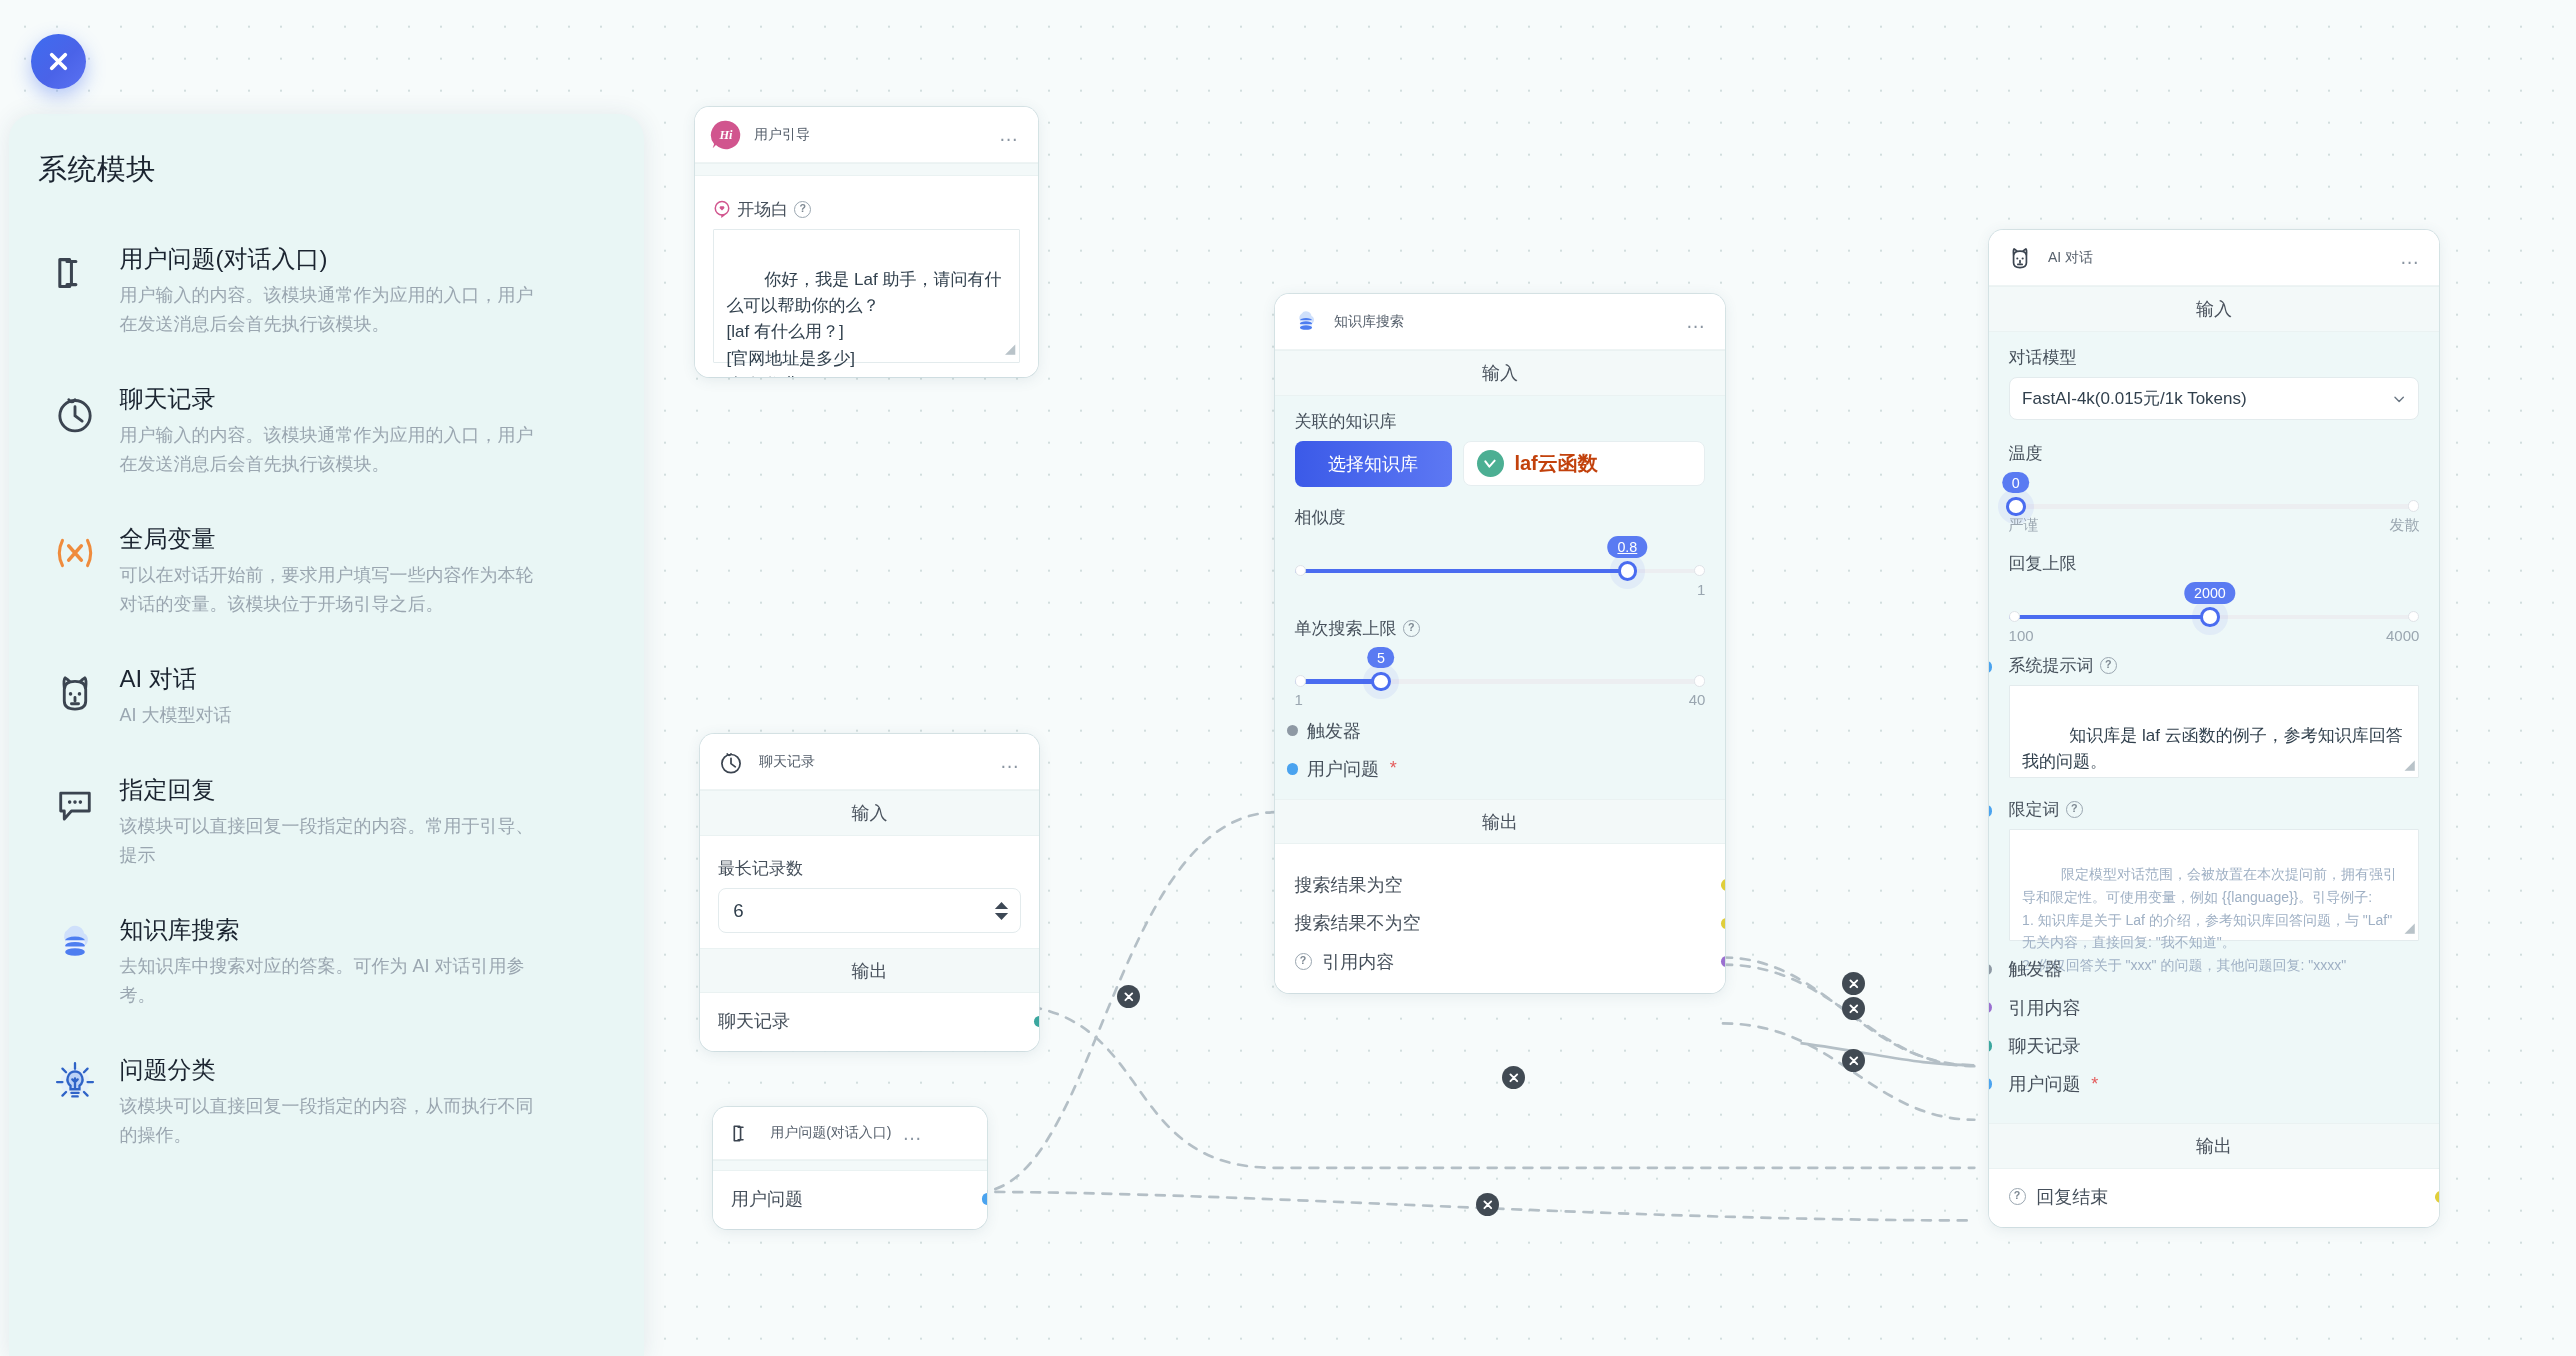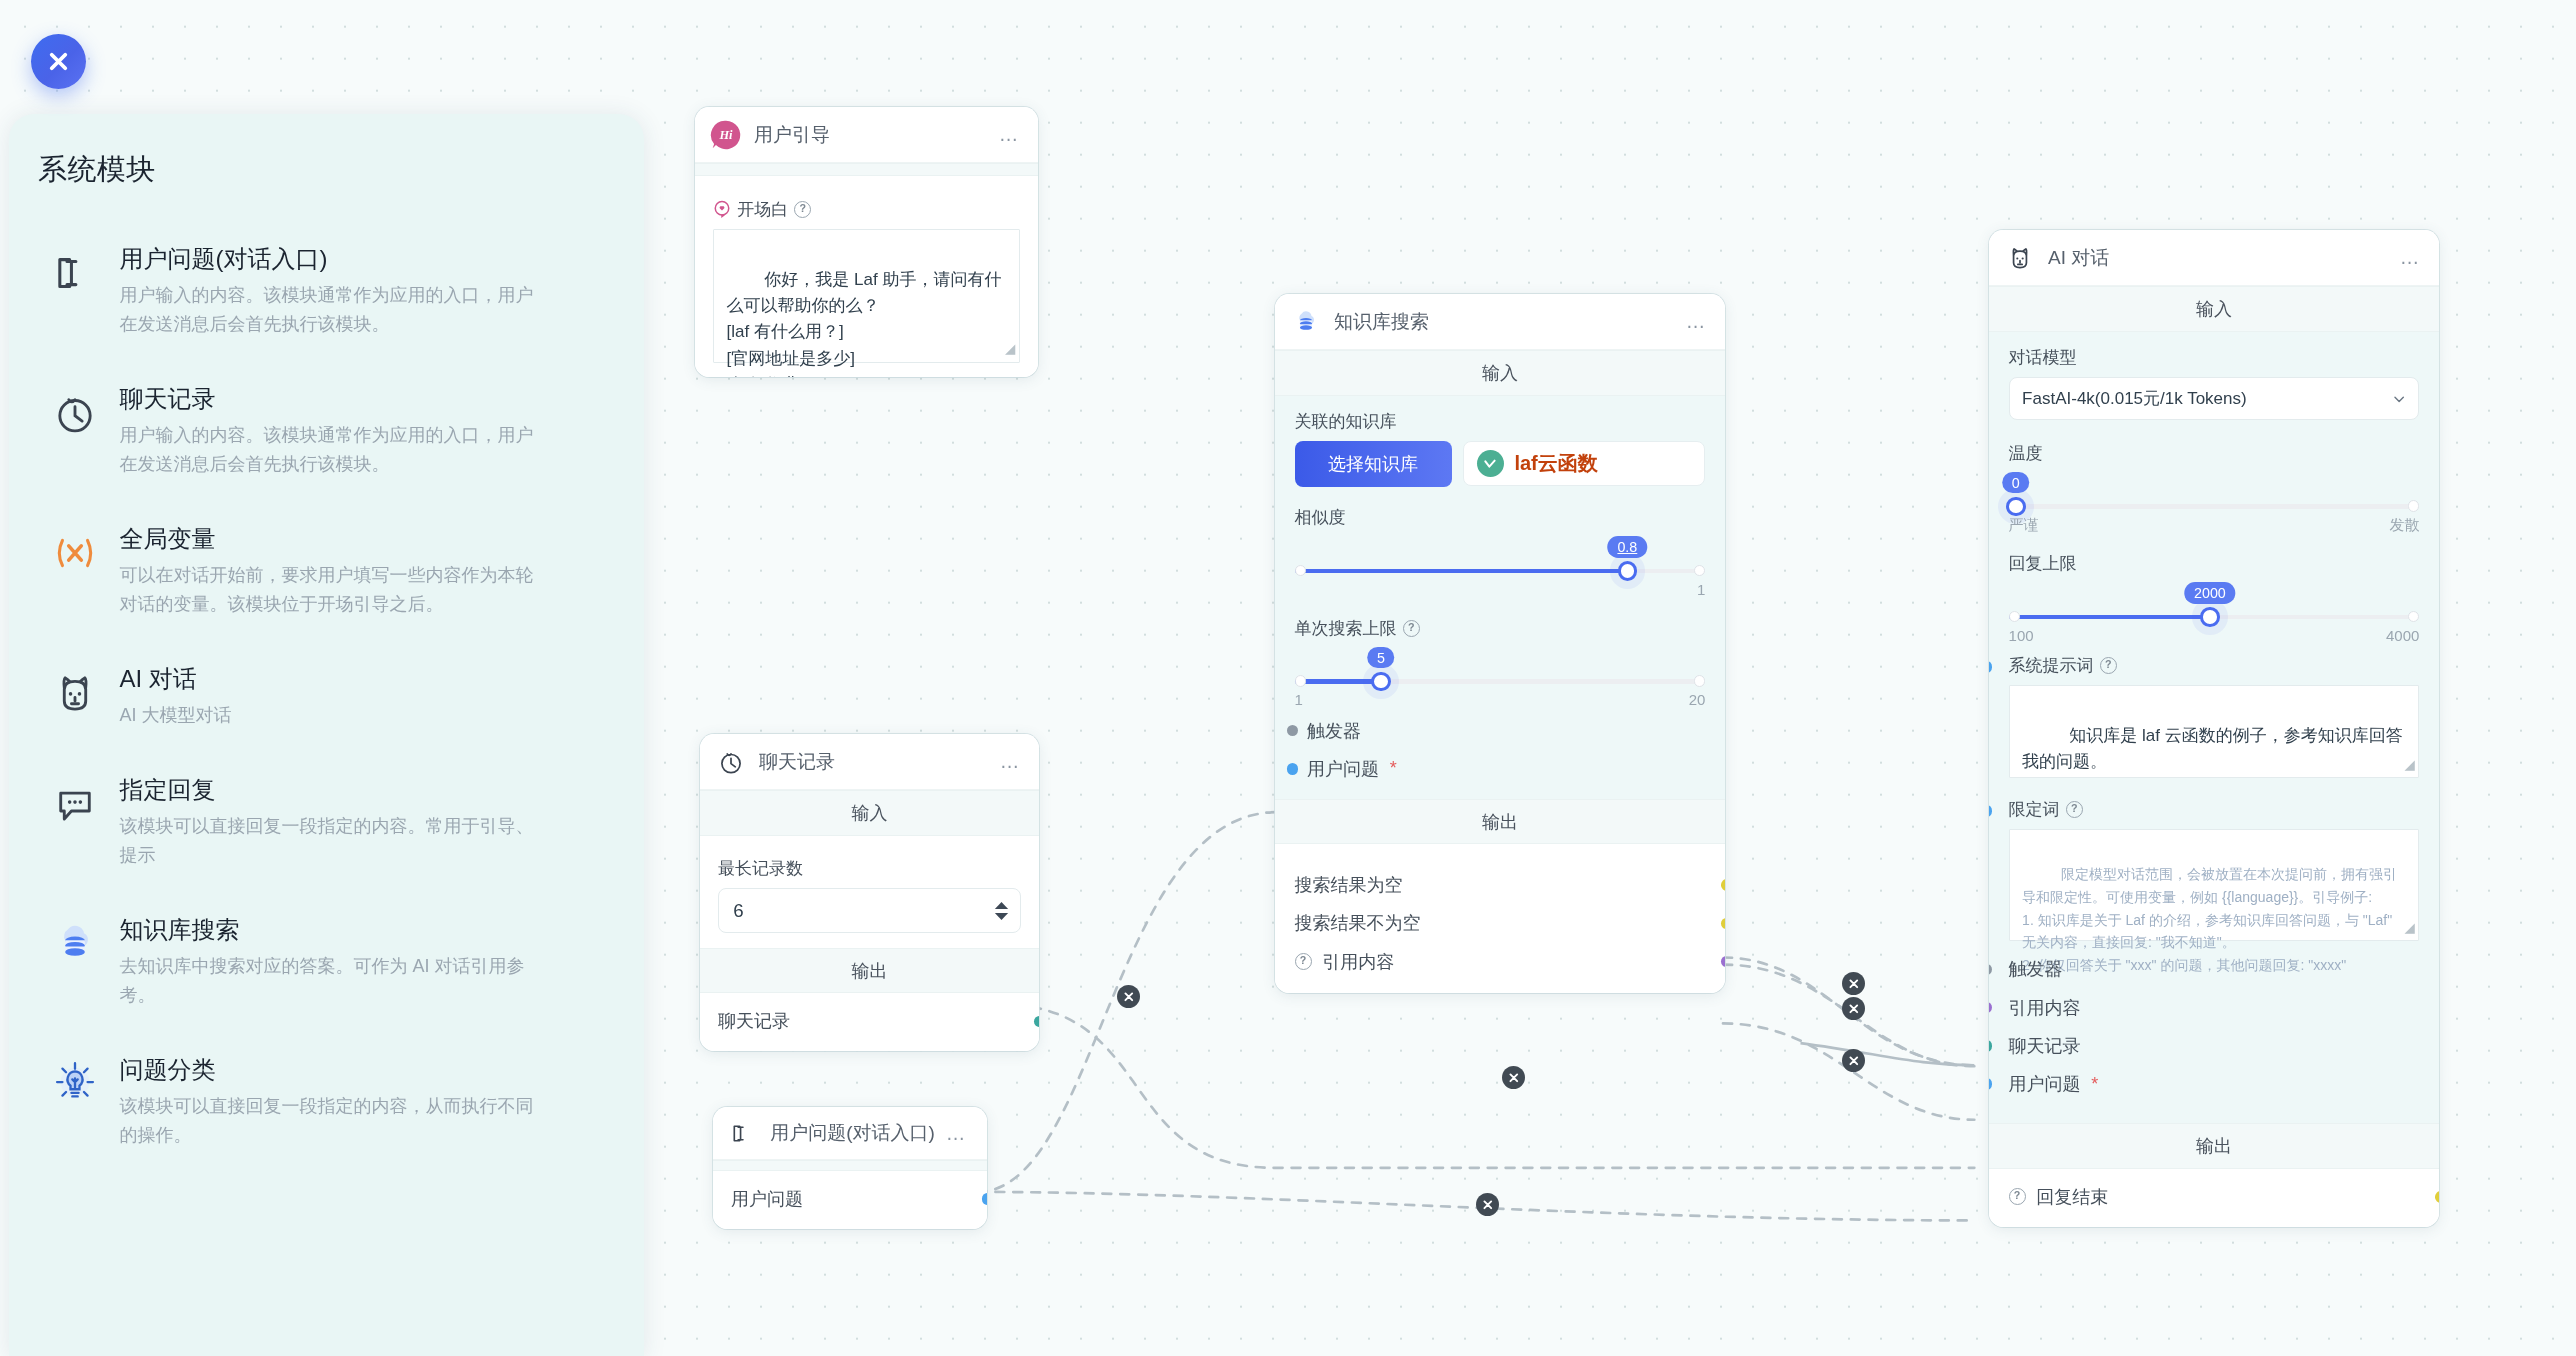--- a/index.html
+++ b/index.html
@@ -58,21 +58,21 @@
   .node{
     position:absolute;background:#ffffff;border-radius:14.3px;
     box-shadow:0 2.7px 14.3px rgba(60,90,110,.10), 0 0 0 0.9px rgba(214,228,231,.9);
     overflow:hidden;z-index:10;
   }
   .node-head{
     display:flex;align-items:center;padding:10.7px 16px 10.7px 14.3px;background:#fff;
     border-bottom:0.9px solid #eef4f4;
   }
   .node-head-icon{width:34px;min-width:34px;height:34px;margin-right:10.7px;display:flex;align-items:center;justify-content:center;}
-  .node-title{font-size:19px;color:#56606c;flex:1;white-space:nowrap;}
+  .node-title{font-size:14px;color:#56606c;flex:1;white-space:nowrap;}
   .node-dots{
     letter-spacing:1.8px;color:#8a95a1;font-size:19.6px;line-height:9px;cursor:pointer;
     padding:0 1.8px;
   }
   .band{
     background:#f3f9f9;text-align:center;font-size:18px;color:#49525d;padding:9.8px 0;
     border-top:0.9px solid #eaf2f2;border-bottom:0.9px solid #eaf2f2;
   }
   .body{background:#fff;padding:12.5px 18px 14.3px 18px;}
   .body.tint{background:#eef8f8;}
@@ -475,21 +475,21 @@
         <span class="qmark">?</span>
       </div>
       <div class="slider-wrap" style="margin-top:12.5px;">
         <div class="slider-track"></div>
         <div class="slider-fill" style="width:21%;"></div>
         <div class="slider-cap" style="left:0;"></div>
         <div class="slider-cap" style="right:0;"></div>
         <div class="slider-knob" style="left:calc(21% - 9.8px);"></div>
         <div class="slider-bubble" style="left:21%;">5</div>
         <div class="slider-min">1</div>
-        <div class="slider-max">20</div>
+        <div class="slider-max">40</div>
       </div>
 
       <div style="position:relative;margin-top:14.3px;">
         <div class="port-row">
           <span class="dot gray" style="position:absolute;left:-8px;"></span>
           <span style="margin-left:12.5px;">触发器</span>
         </div>
         <div class="port-row" style="margin-bottom:9px;">
           <span class="dot blue" style="position:absolute;left:-8px;"></span>
           <span style="margin-left:12.5px;">用户问题</span>

